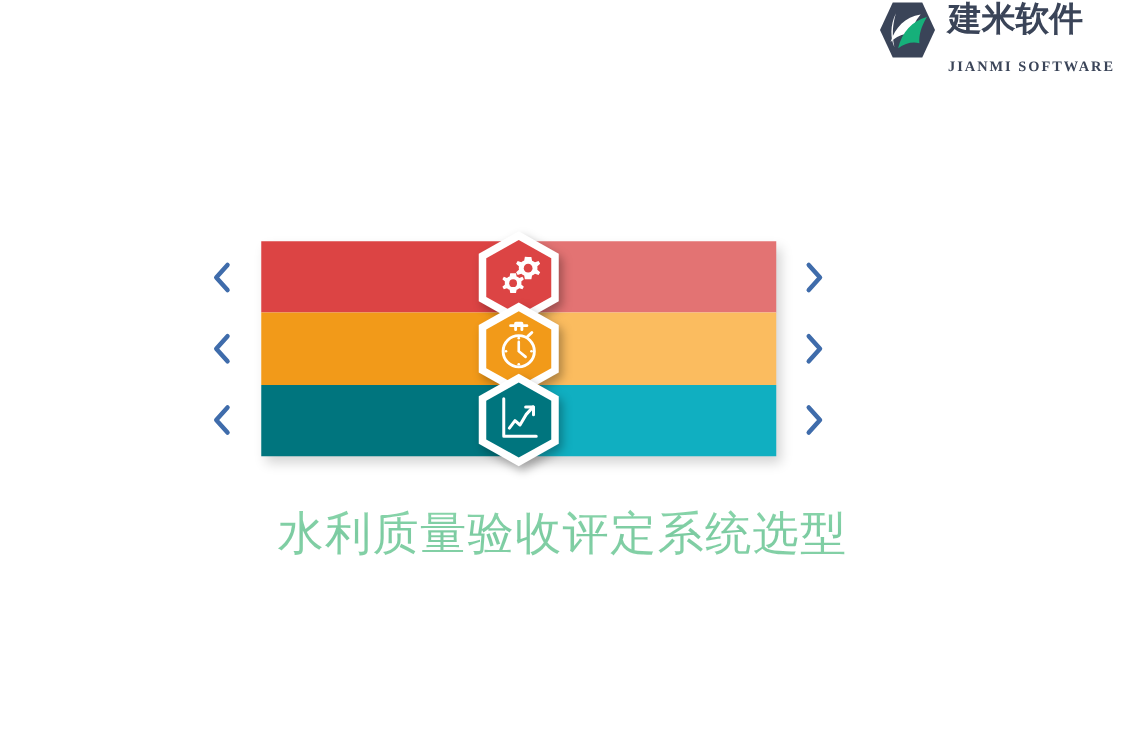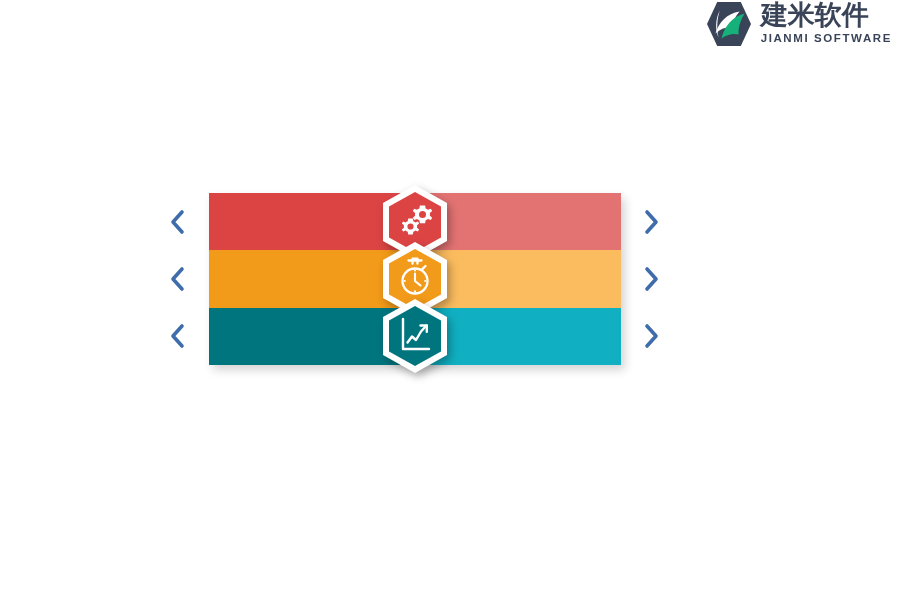--- a/index.html
+++ b/index.html
@@ -28,37 +28,38 @@
     width: 48px;
     height: 48px;
     flex: 0 0 48px;
     margin-top: 0px;
   }
   .brand-text {
     display: flex;
     flex-direction: column;
     justify-content: flex-start;
     padding-top: 1px;
+    font-family: Liberation Serif, serif;
   }
   .brand-cn {
     font-size: 27px;
     line-height: 29px;
     font-weight: 700;
     color: #3a4458;
     letter-spacing: 0px;
     white-space: nowrap;
   }
   .brand-en {
     font-size: 11.5px;
     line-height: 14px;
     font-weight: 700;
     color: #3a4458;
     letter-spacing: 1.6px;
     white-space: nowrap;
-    margin-top: 1px;
+    margin-top: 17px;
   }
 
   
   .info-wrap {
     position: absolute;
     left: 0;
     top: 183px;
     width: 900px;
     height: 200px;
   }
@@ -270,13 +271,14 @@
         <svg width="20" height="26" viewBox="0 0 20 26">
             <polyline points="6,3 15,13 6,23" fill="none" stroke="#3f6cab" stroke-width="3.6" stroke-linecap="round" stroke-linejoin="round"></polyline>
           </svg>
       </span>
     </div>
 
   </div>
 </div>
 
 <div class="title-block">
+  <div class="title-line">水利质量验收评定系统选型</div>
 </div>
 
 </body></html>

